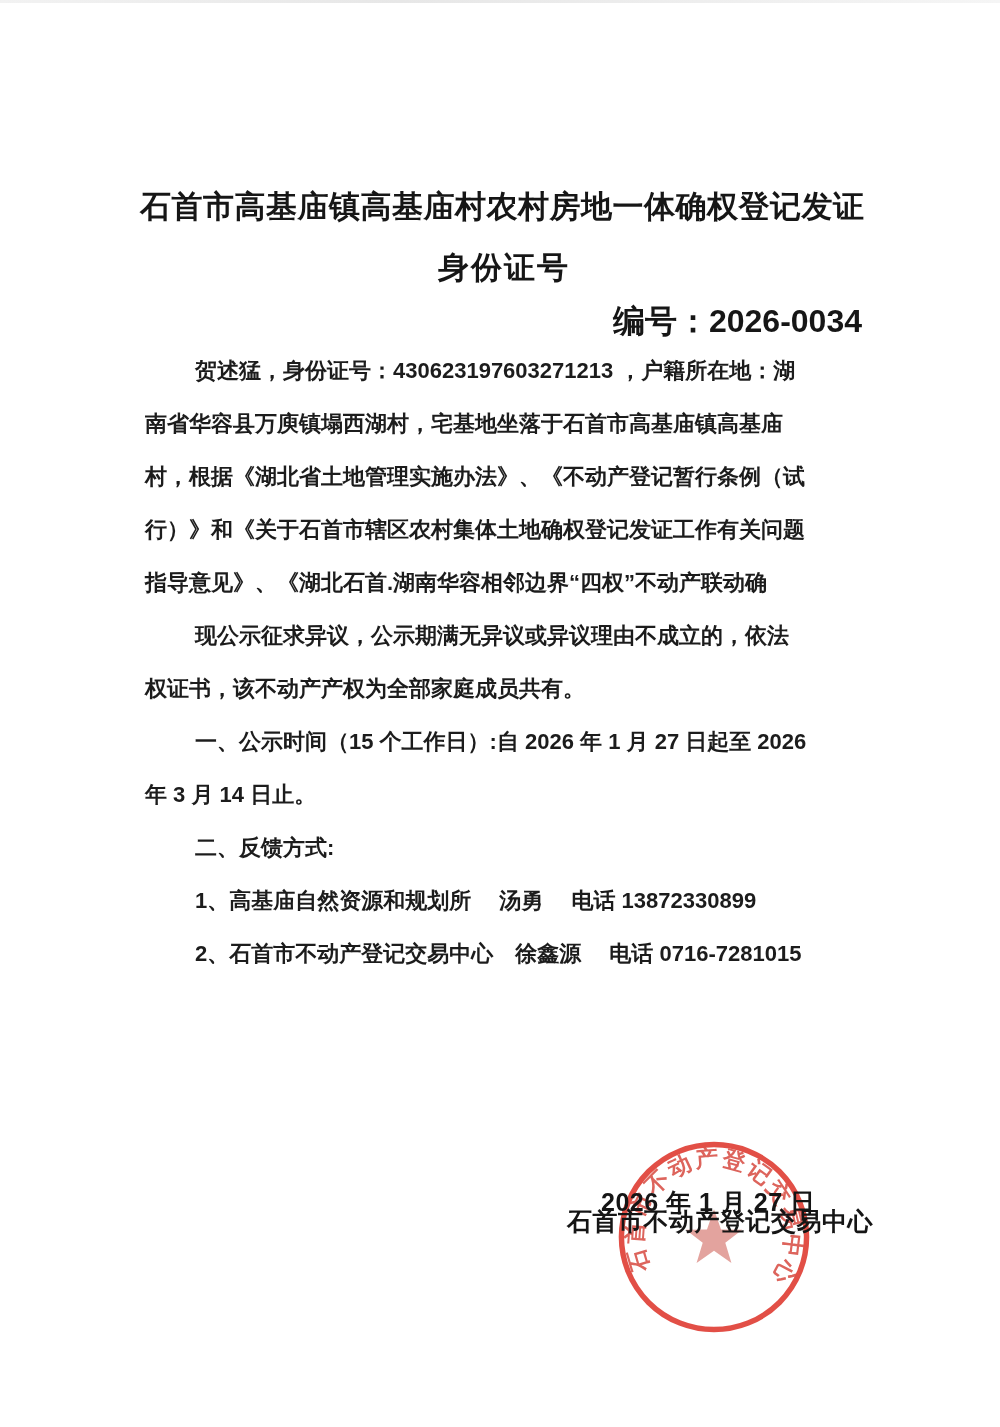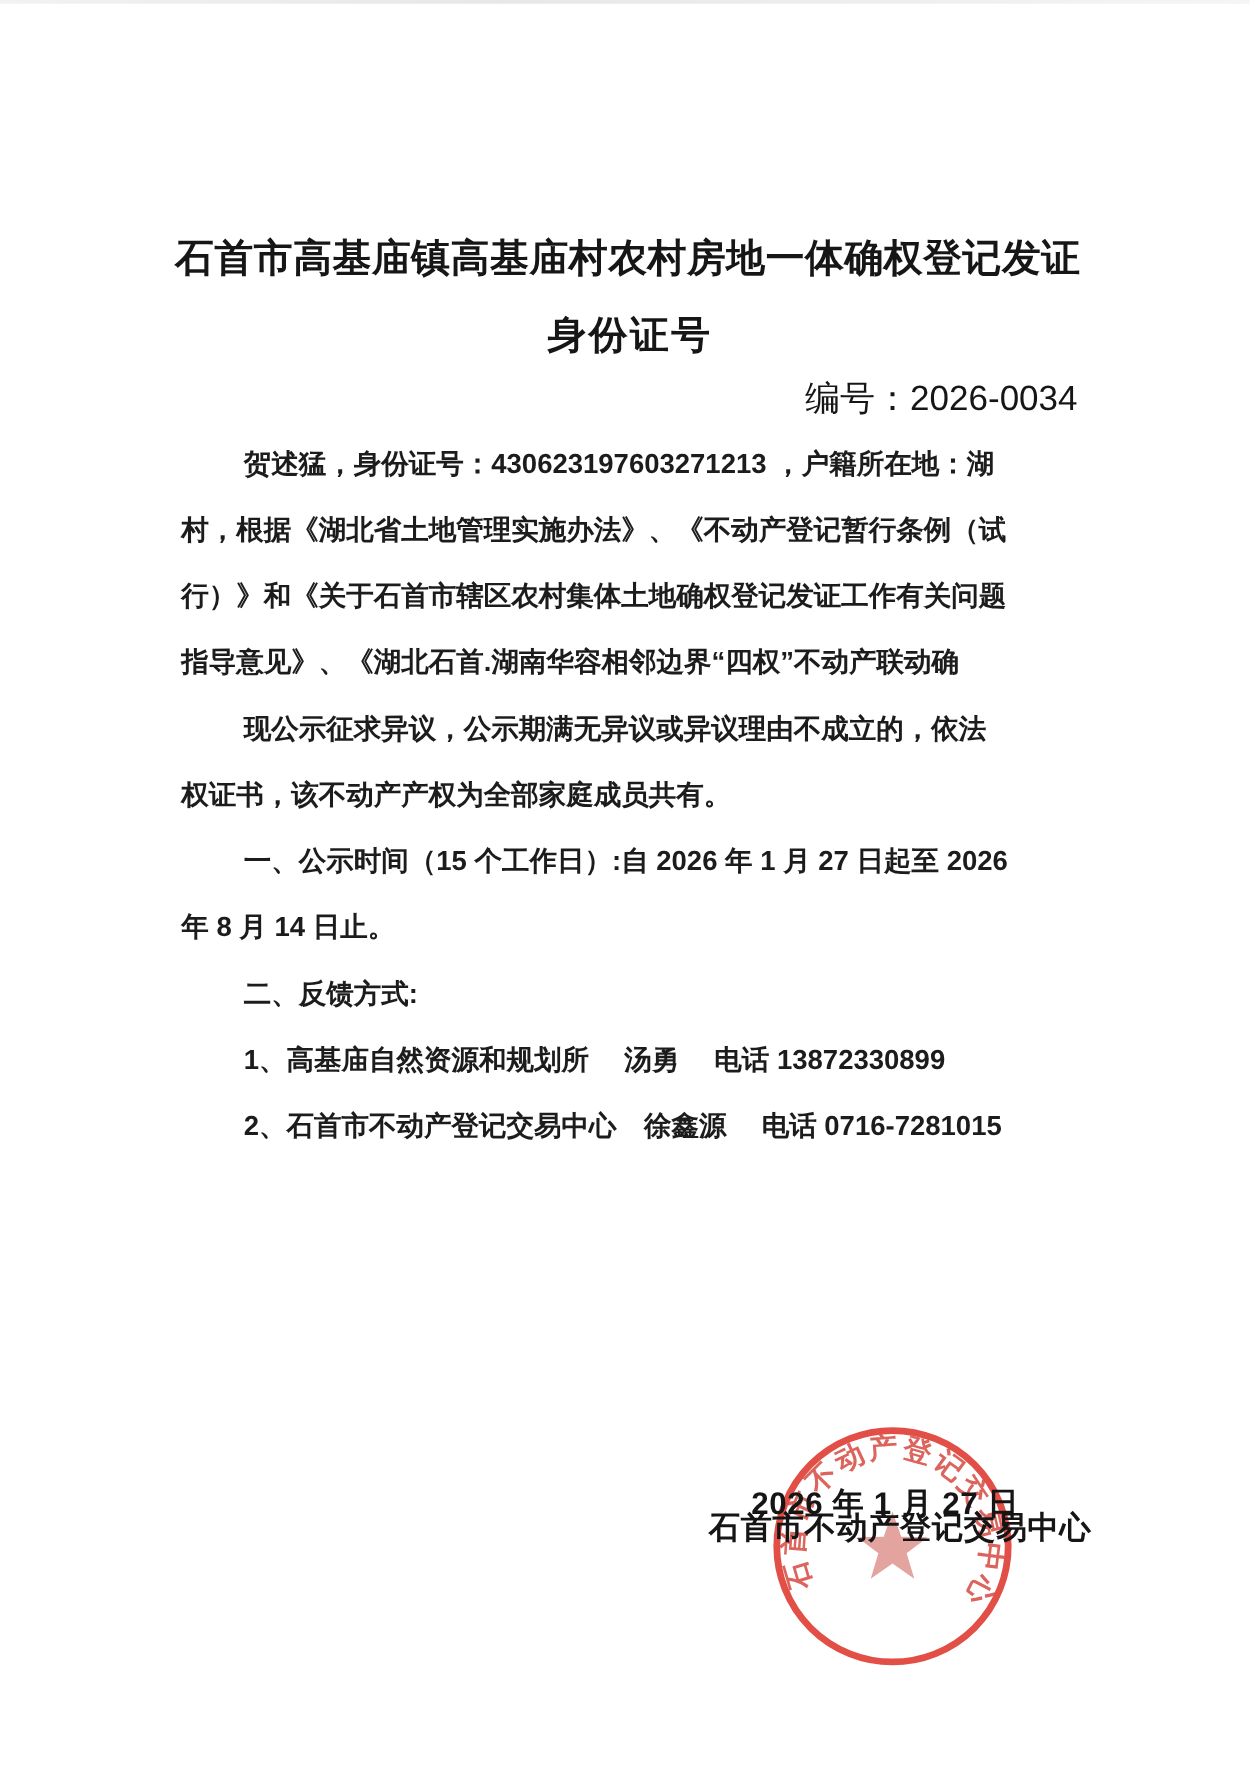--- a/index.html
+++ b/index.html
@@ -21,21 +21,21 @@
     font-size: 31px; font-weight: 700; 
     letter-spacing: 0.5px; line-height: 46px; color: #161616;
   }
   .doc-subtitle {
     position: absolute; left: 140px; width: 728px; top: 246px;
     font-size: 31px; font-weight: 700; text-align: center;
     letter-spacing: 2px; line-height: 44px; color: #161616;
   }
   .doc-number {
     position: absolute; left: 140px; width: 722px; top: 300px;
-    font-size: 28px; font-weight: 400; text-align: right; color: #161616;
+    font-size: 32px; font-weight: 700; text-align: right; color: #161616;
   }
   .body-text {
     position: absolute; left: 145px; top: 344px; width: 720px;
   }
   .body-line {
     height: 53px; line-height: 53px;
     font-size: 22px; font-weight: 700; color: #1c1c1c;
     white-space: pre; letter-spacing: 0px;
   }
   .body-line.indent { padding-left: 50px; }
@@ -59,27 +59,28 @@
 <body>
 
 <div class="scan-edge"></div>
 
 <div class="doc-title">石首市高基庙镇高基庙村农村房地一体确权登记发证</div>
 <div class="doc-subtitle">身份证号</div>
 <div class="doc-number">编号：2026-0034</div>
 
 <div class="body-text">
   <div class="body-line indent">贺述猛，身份证号：430623197603271213 ，户籍所在地：湖</div>
+  <div class="body-line">南省华容县万庾镇塌西湖村，宅基地坐落于石首市高基庙镇高基庙</div>
   <div class="body-line">村，根据《湖北省土地管理实施办法》、《不动产登记暂行条例（试</div>
   <div class="body-line">行）》和《关于石首市辖区农村集体土地确权登记发证工作有关问题</div>
   <div class="body-line">指导意见》、《湖北石首.湖南华容相邻边界“四权”不动产联动确</div>
   <div class="body-line indent">现公示征求异议，公示期满无异议或异议理由不成立的，依法</div>
   <div class="body-line">权证书，该不动产产权为全部家庭成员共有。</div>
   <div class="body-line indent">一、公示时间（15 个工作日）:自 2026 年 1 月 27 日起至 2026</div>
-  <div class="body-line">年 8 月 14 日止。</div>
+  <div class="body-line">年 3 月 14 日止。</div>
   <div class="body-line indent">二、反馈方式:</div>
   <div class="body-line indent">1、高基庙自然资源和规划所　 汤勇　 电话 13872330899</div>
   <div class="body-line indent">2、石首市不动产登记交易中心　徐鑫源　 电话 0716-7281015</div>
 </div>
 
 <svg class="seal" viewBox="0 0 200 200" xmlns="http://www.w3.org/2000/svg">
   <circle cx="100" cy="100" r="93.5" fill="none" stroke="#dd372d" stroke-width="5.5" opacity="0.95"></circle>
   <path id="sealArc" fill="none" d="M 36.4 133.8 A 72 72 0 1 1 163.6 133.8"></path>
   <text font-size="23" font-weight="700" fill="#d6463c" opacity="0.9" letter-spacing="2.5" font-family="Liberation Sans, DejaVu Sans, sans-serif">
     <textPath href="#sealArc" startOffset="2">石首市不动产登记交易中心</textPath>

